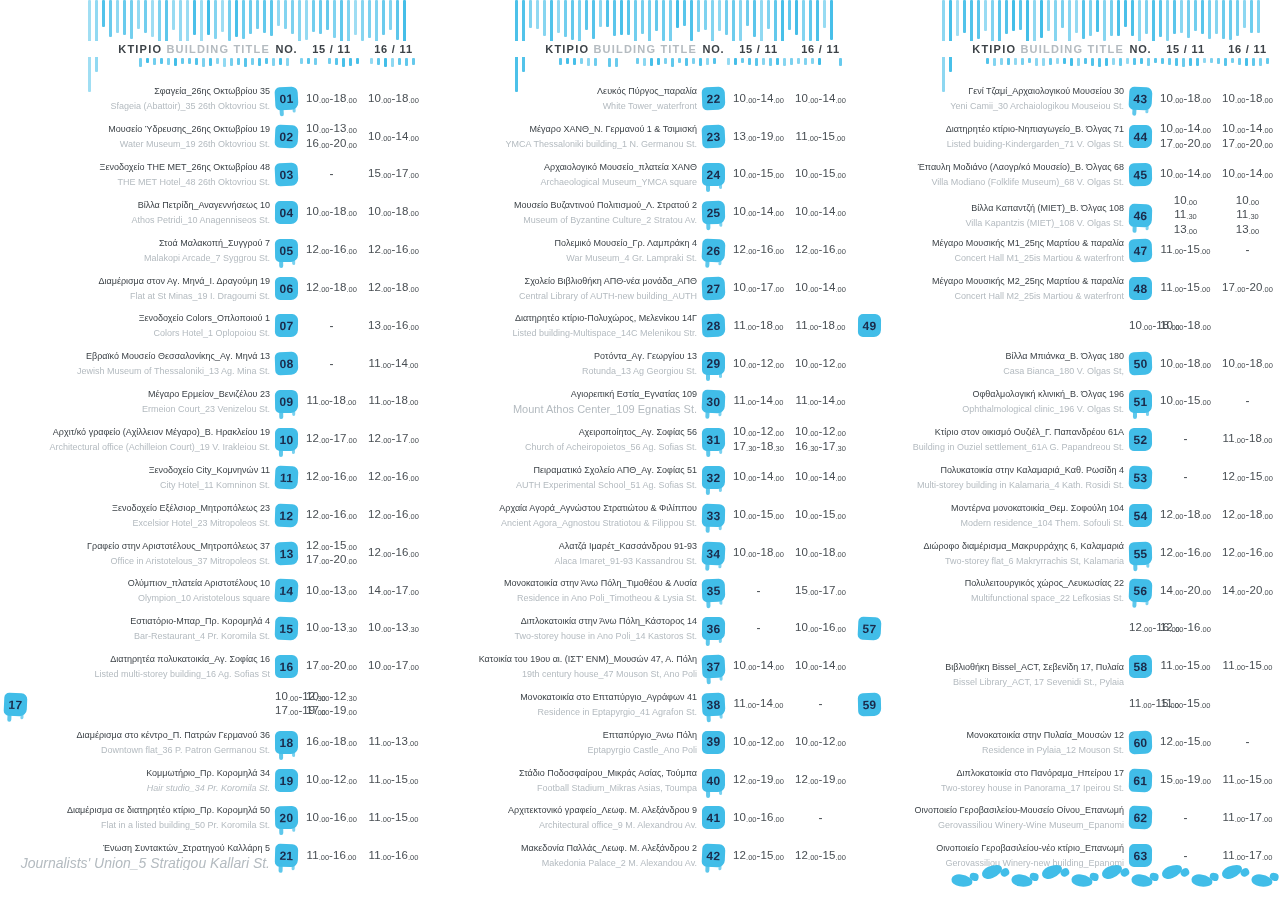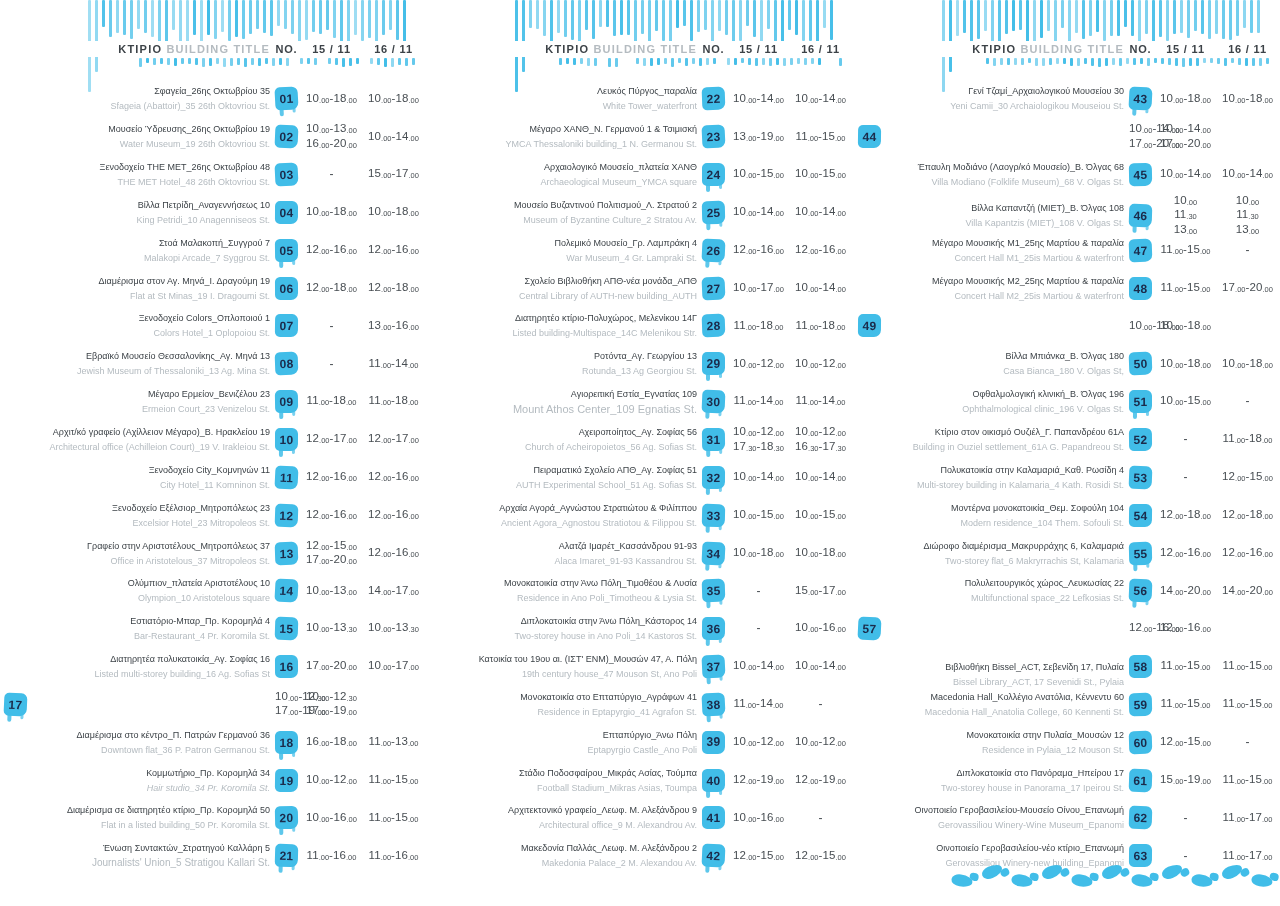--- a/index.html
+++ b/index.html
@@ -199,21 +199,21 @@
             <div class="tl dash">-</div>
           </div>
     <div class="time t2">
             <div class="tl">15<span class="mm">.00</span>-17<span class="mm">.00</span></div>
           </div>
   </div>
 
   <div class="row">
     <div class="title">
       <div class="gr" style="font-size: 9px;">Βίλλα Πετρίδη_Αναγεννήσεως 10</div>
-      <div class="en" style="font-size: 9px;">King Petridi_10 Anagenniseos St.</div>
+      <div class="en" style="font-size: 9px;">Athos Petridi_10 Anagenniseos St.</div>
     </div>
     <div class="badge" style="transform: rotate(0.3deg);">
             <span class="num">04</span>
           </div>
     <div class="time t1">
             <div class="tl">10<span class="mm">.00</span>-18<span class="mm">.00</span></div>
           </div>
     <div class="time t2">
             <div class="tl">10<span class="mm">.00</span>-18<span class="mm">.00</span></div>
           </div>
@@ -470,21 +470,21 @@
             <div class="tl">10<span class="mm">.00</span>-16<span class="mm">.00</span></div>
           </div>
     <div class="time t2">
             <div class="tl">11<span class="mm">.00</span>-15<span class="mm">.00</span></div>
           </div>
   </div>
 
   <div class="row">
     <div class="title">
       <div class="gr" style="font-size: 9px;">Ένωση Συντακτών_Στρατηγού Καλλάρη 5</div>
-      <div class="en" style="font-size: 10px;">Journalists' Union_5 Stratigou Kallari St.</div>
+      <div class="en" style="font-size: 14px; font-style: italic;">Journalists' Union_5 Stratigou Kallari St.</div>
     </div>
     <div class="badge drip" style="transform: rotate(1.6deg);">
             <span class="num">21</span>
           </div>
     <div class="time t1">
             <div class="tl">11<span class="mm">.00</span>-16<span class="mm">.00</span></div>
           </div>
     <div class="time t2">
             <div class="tl">11<span class="mm">.00</span>-16<span class="mm">.00</span></div>
           </div>
@@ -1040,20 +1040,24 @@
           </div>
     <div class="time t1">
             <div class="tl">10<span class="mm">.00</span>-18<span class="mm">.00</span></div>
           </div>
     <div class="time t2">
             <div class="tl">10<span class="mm">.00</span>-18<span class="mm">.00</span></div>
           </div>
   </div>
 
   <div class="row">
+    <div class="title">
+      <div class="gr" style="font-size: 9px;">Διατηρητέο κτίριο-Νηπιαγωγείο_Β. Όλγας 71</div>
+      <div class="en" style="font-size: 9px;">Listed buiding-Kindergarden_71 V. Olgas St.</div>
+    </div>
     <div class="badge" style="transform: rotate(0.8deg);">
             <span class="num">44</span>
           </div>
     <div class="time t1">
             <div class="tl">10<span class="mm">.00</span>-14<span class="mm">.00</span></div>
             <div class="tl">17<span class="mm">.00</span>-20<span class="mm">.00</span></div>
           </div>
     <div class="time t2">
             <div class="tl">10<span class="mm">.00</span>-14<span class="mm">.00</span></div>
             <div class="tl">17<span class="mm">.00</span>-20<span class="mm">.00</span></div>
@@ -1274,24 +1278,20 @@
           </div>
     <div class="time t1">
             <div class="tl">11<span class="mm">.00</span>-15<span class="mm">.00</span></div>
           </div>
     <div class="time t2">
             <div class="tl">11<span class="mm">.00</span>-15<span class="mm">.00</span></div>
           </div>
   </div>
 
   <div class="row">
-    <div class="title">
-      <div class="gr" style="font-size: 9px;">Macedonia Hall_Κολλέγιο Ανατόλια, Κέννεντυ 60</div>
-      <div class="en" style="font-size: 9px;">Macedonia Hall_Anatolia College, 60 Kennenti St.</div>
-    </div>
     <div class="badge" style="transform: rotate(-1.4deg);">
             <span class="num">59</span>
           </div>
     <div class="time t1">
             <div class="tl">11<span class="mm">.00</span>-15<span class="mm">.00</span></div>
           </div>
     <div class="time t2">
             <div class="tl">11<span class="mm">.00</span>-15<span class="mm">.00</span></div>
           </div>
   </div>

